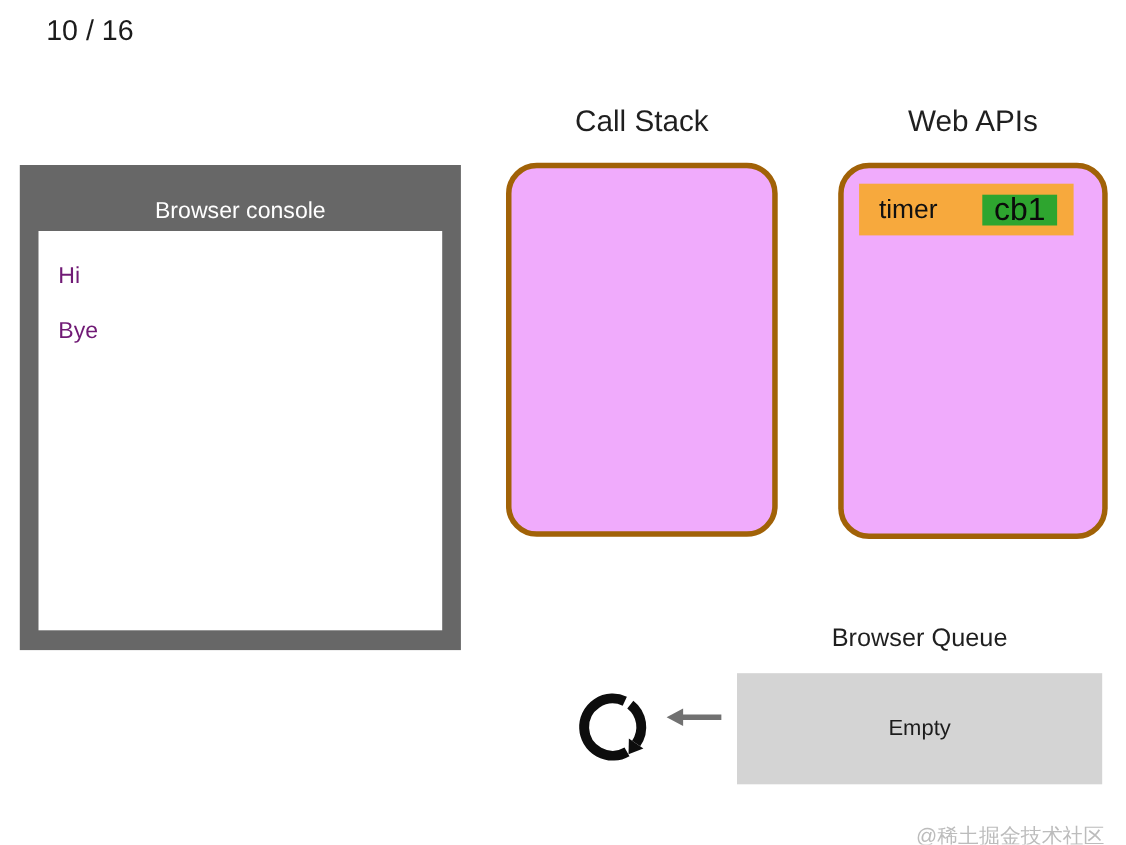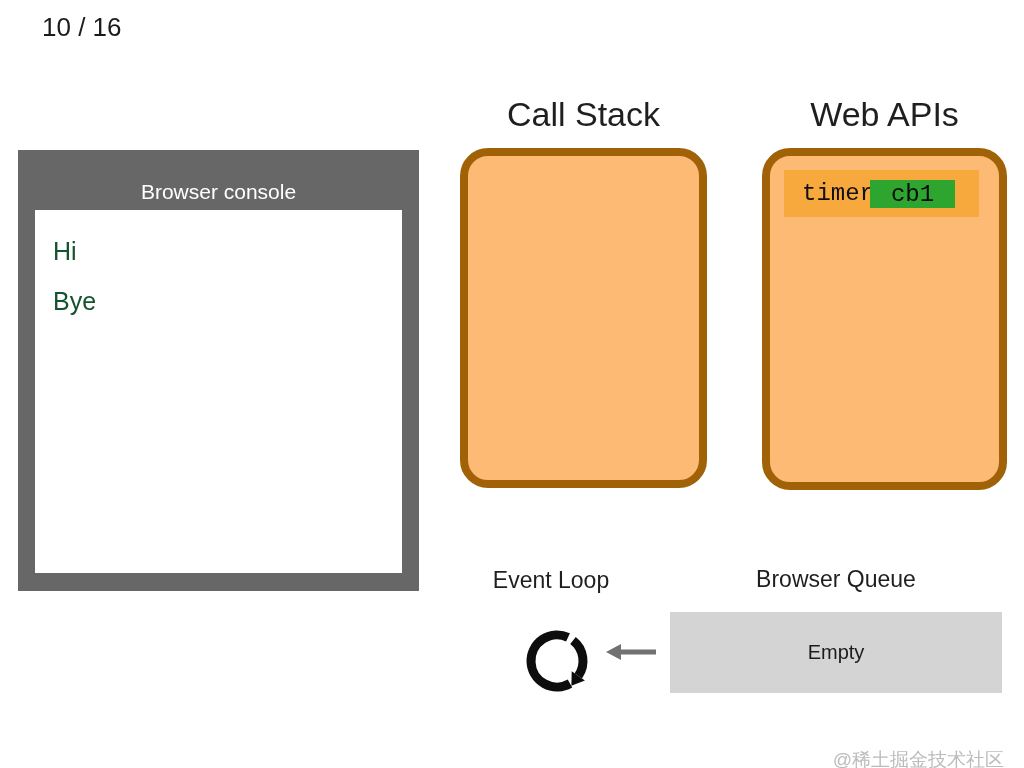--- a/index.html
+++ b/index.html
@@ -32,74 +32,73 @@
     padding-top: 8px;
     color: #ffffff; font-size: 21px;
   }
   .console-body {
     position: absolute;
     left: 17px; top: 60px; right: 17px; bottom: 18px;
     background: #ffffff;
     padding: 26px 0 0 18px;
   }
   .console-log {
-    font-size: 25px; color: #14532d;
+    font-size: 21px; color: #701a75;
     line-height: 30px;
   }
   .console-log + .console-log { margin-top: 20px; }
 
   
   .big-title {
-    font-size: 34px; color: #1f1f1f; text-align: center;
+    font-size: 27px; color: #1f1f1f; text-align: center;
   }
   .mid-title {
     font-size: 23px; color: #1f1f1f; text-align: center;
   }
   .title-callstack { left: 460px; top: 95px; width: 247px; }
   .title-webapis  { left: 762px; top: 95px; width: 245px; text-align: center; }
   .title-eventloop { left: 461px; top: 567px; width: 180px; }
   .title-callbackqueue { left: 670px; top: 566px; width: 332px; }
 
   
   .thick-box {
-    background: #fdba74;
-    border: 8px solid #a16207;
+    background: #f0abfc;
+    border: 5px solid #a16207;
     border-radius: 28px;
-    font-family: Liberation Mono, monospace;
   }
   .callstack-box { left: 460px; top: 148px; width: 247px; height: 340px; }
   .webapis-box   { left: 762px; top: 148px; width: 245px; height: 342px; }
 
   
   .timer-bar {
     position: absolute; left: 14px; top: 14px;
     width: 195px; height: 47px;
     background: #F7A93D;
     display: flex; align-items: center;
   }
   .timer-label {
     margin-left: 18px;
     font-size: 24px; color: #111111;
   }
   .cb-chip {
-    position: absolute; left: 86px; top: 10px;
-    width: 85px; height: 28px;
+    position: absolute; left: 112px; top: 10px;
+    width: 68px; height: 28px;
     background: #2EA52F;
     display: flex; align-items: center; justify-content: center;
-    font-size: 24px; color: #0b0b0b;
+    font-size: 29px; color: #0b0b0b;
   }
 
   
   .loop-icon { left: 522px; top: 626px; width: 70px; height: 70px; }
   .left-arrow { left: 604px; top: 641px; width: 52px; height: 22px; }
 
   
   .queue-box {
     left: 670px; top: 612px;
-    width: 332px; height: 81px;
+    width: 332px; height: 101px;
     background: #D4D4D4;
     display: flex; align-items: center; justify-content: center;
   }
   .queue-status { font-size: 20px; color: #1c1c1c; }
 
   
   .watermark {
     right: 20px; top: 723px;
     font-size: 19px; color: #BCBCBC; margin-top: 24px;
   }
@@ -123,21 +122,20 @@
   <div class="abs thick-box callstack-box"></div>
 
   <div class="abs big-title title-webapis">Web APIs</div>
   <div class="abs thick-box webapis-box">
     <div class="timer-bar">
       <span class="timer-label">timer</span>
       <span class="cb-chip">cb1</span>
     </div>
   </div>
 
-  <div class="abs mid-title title-eventloop">Event Loop</div>
   <svg class="abs loop-icon" viewBox="0 0 70 70" xmlns="http://www.w3.org/2000/svg">
     <path d="M 46 11.4 A 26 26 0 1 0 48 57.5" fill="none" stroke="#0d0d0d" stroke-width="9"></path>
     <path d="M 51 14.5 A 26 26 0 0 1 56.3 49.9" fill="none" stroke="#0d0d0d" stroke-width="9"></path>
     <polygon points="49.4,59.7 62.9,54.5 49.7,45.3" fill="#0d0d0d"></polygon>
   </svg>
 
   <svg class="abs left-arrow" viewBox="0 0 52 22" xmlns="http://www.w3.org/2000/svg">
     <line x1="14" y1="11" x2="52" y2="11" stroke="#717171" stroke-width="5"></line>
     <polygon points="2,11 17,3 17,19" fill="#717171"></polygon>
   </svg>

